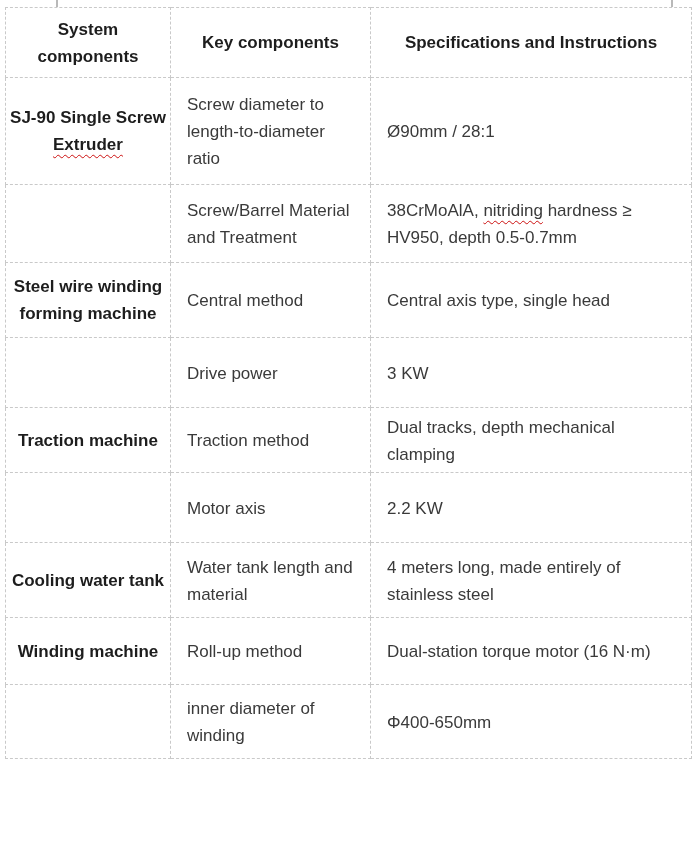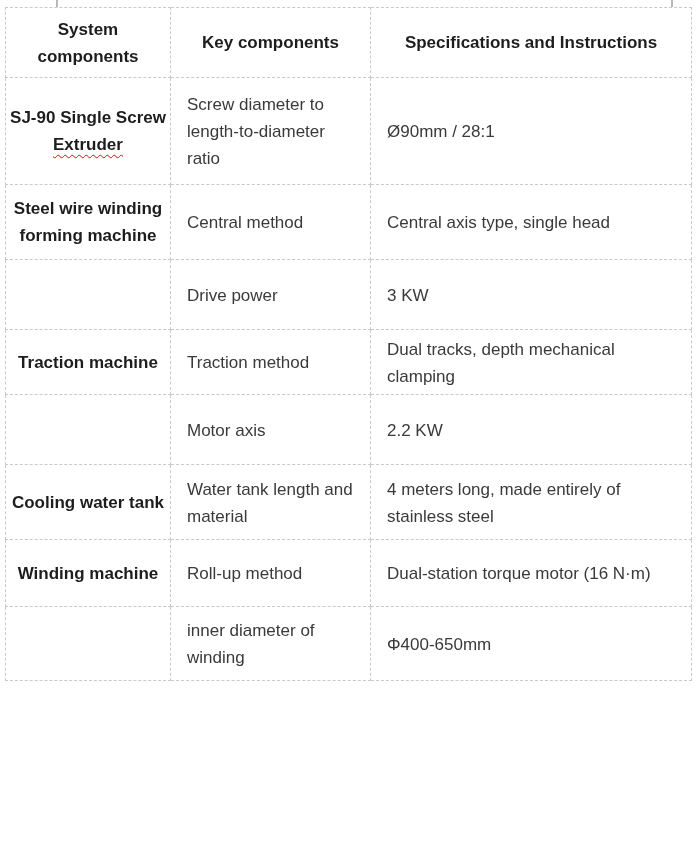--- a/index.html
+++ b/index.html
@@ -96,20 +96,33 @@
           <span class="squiggle">Extruder</span>
         </td>
         <td class="param">
           <span>Screw diameter to length-to-diameter ratio</span>
         </td>
         <td class="spec">
           <span>Ø90mm / 28:1</span>
         </td>
       </tr>
 
+      <tr style="height:78px">
+        <td class="comp">
+          <span></span>
+        </td>
+        <td class="param">
+          <span>Screw/Barrel Material and Treatment</span>
+        </td>
+        <td class="spec">
+          <span>38CrMoAlA,</span>
+          <span class="squiggle">nitriding</span>
+          <span>hardness ≥ HV950, depth 0.5-0.7mm</span>
+        </td>
+      </tr>
 
 
       <tr style="height:75px">
         <td class="comp">
           <span>Steel wire winding forming machine</span>
         </td>
         <td class="param">
           <span>Central method</span>
         </td>
         <td class="spec">

